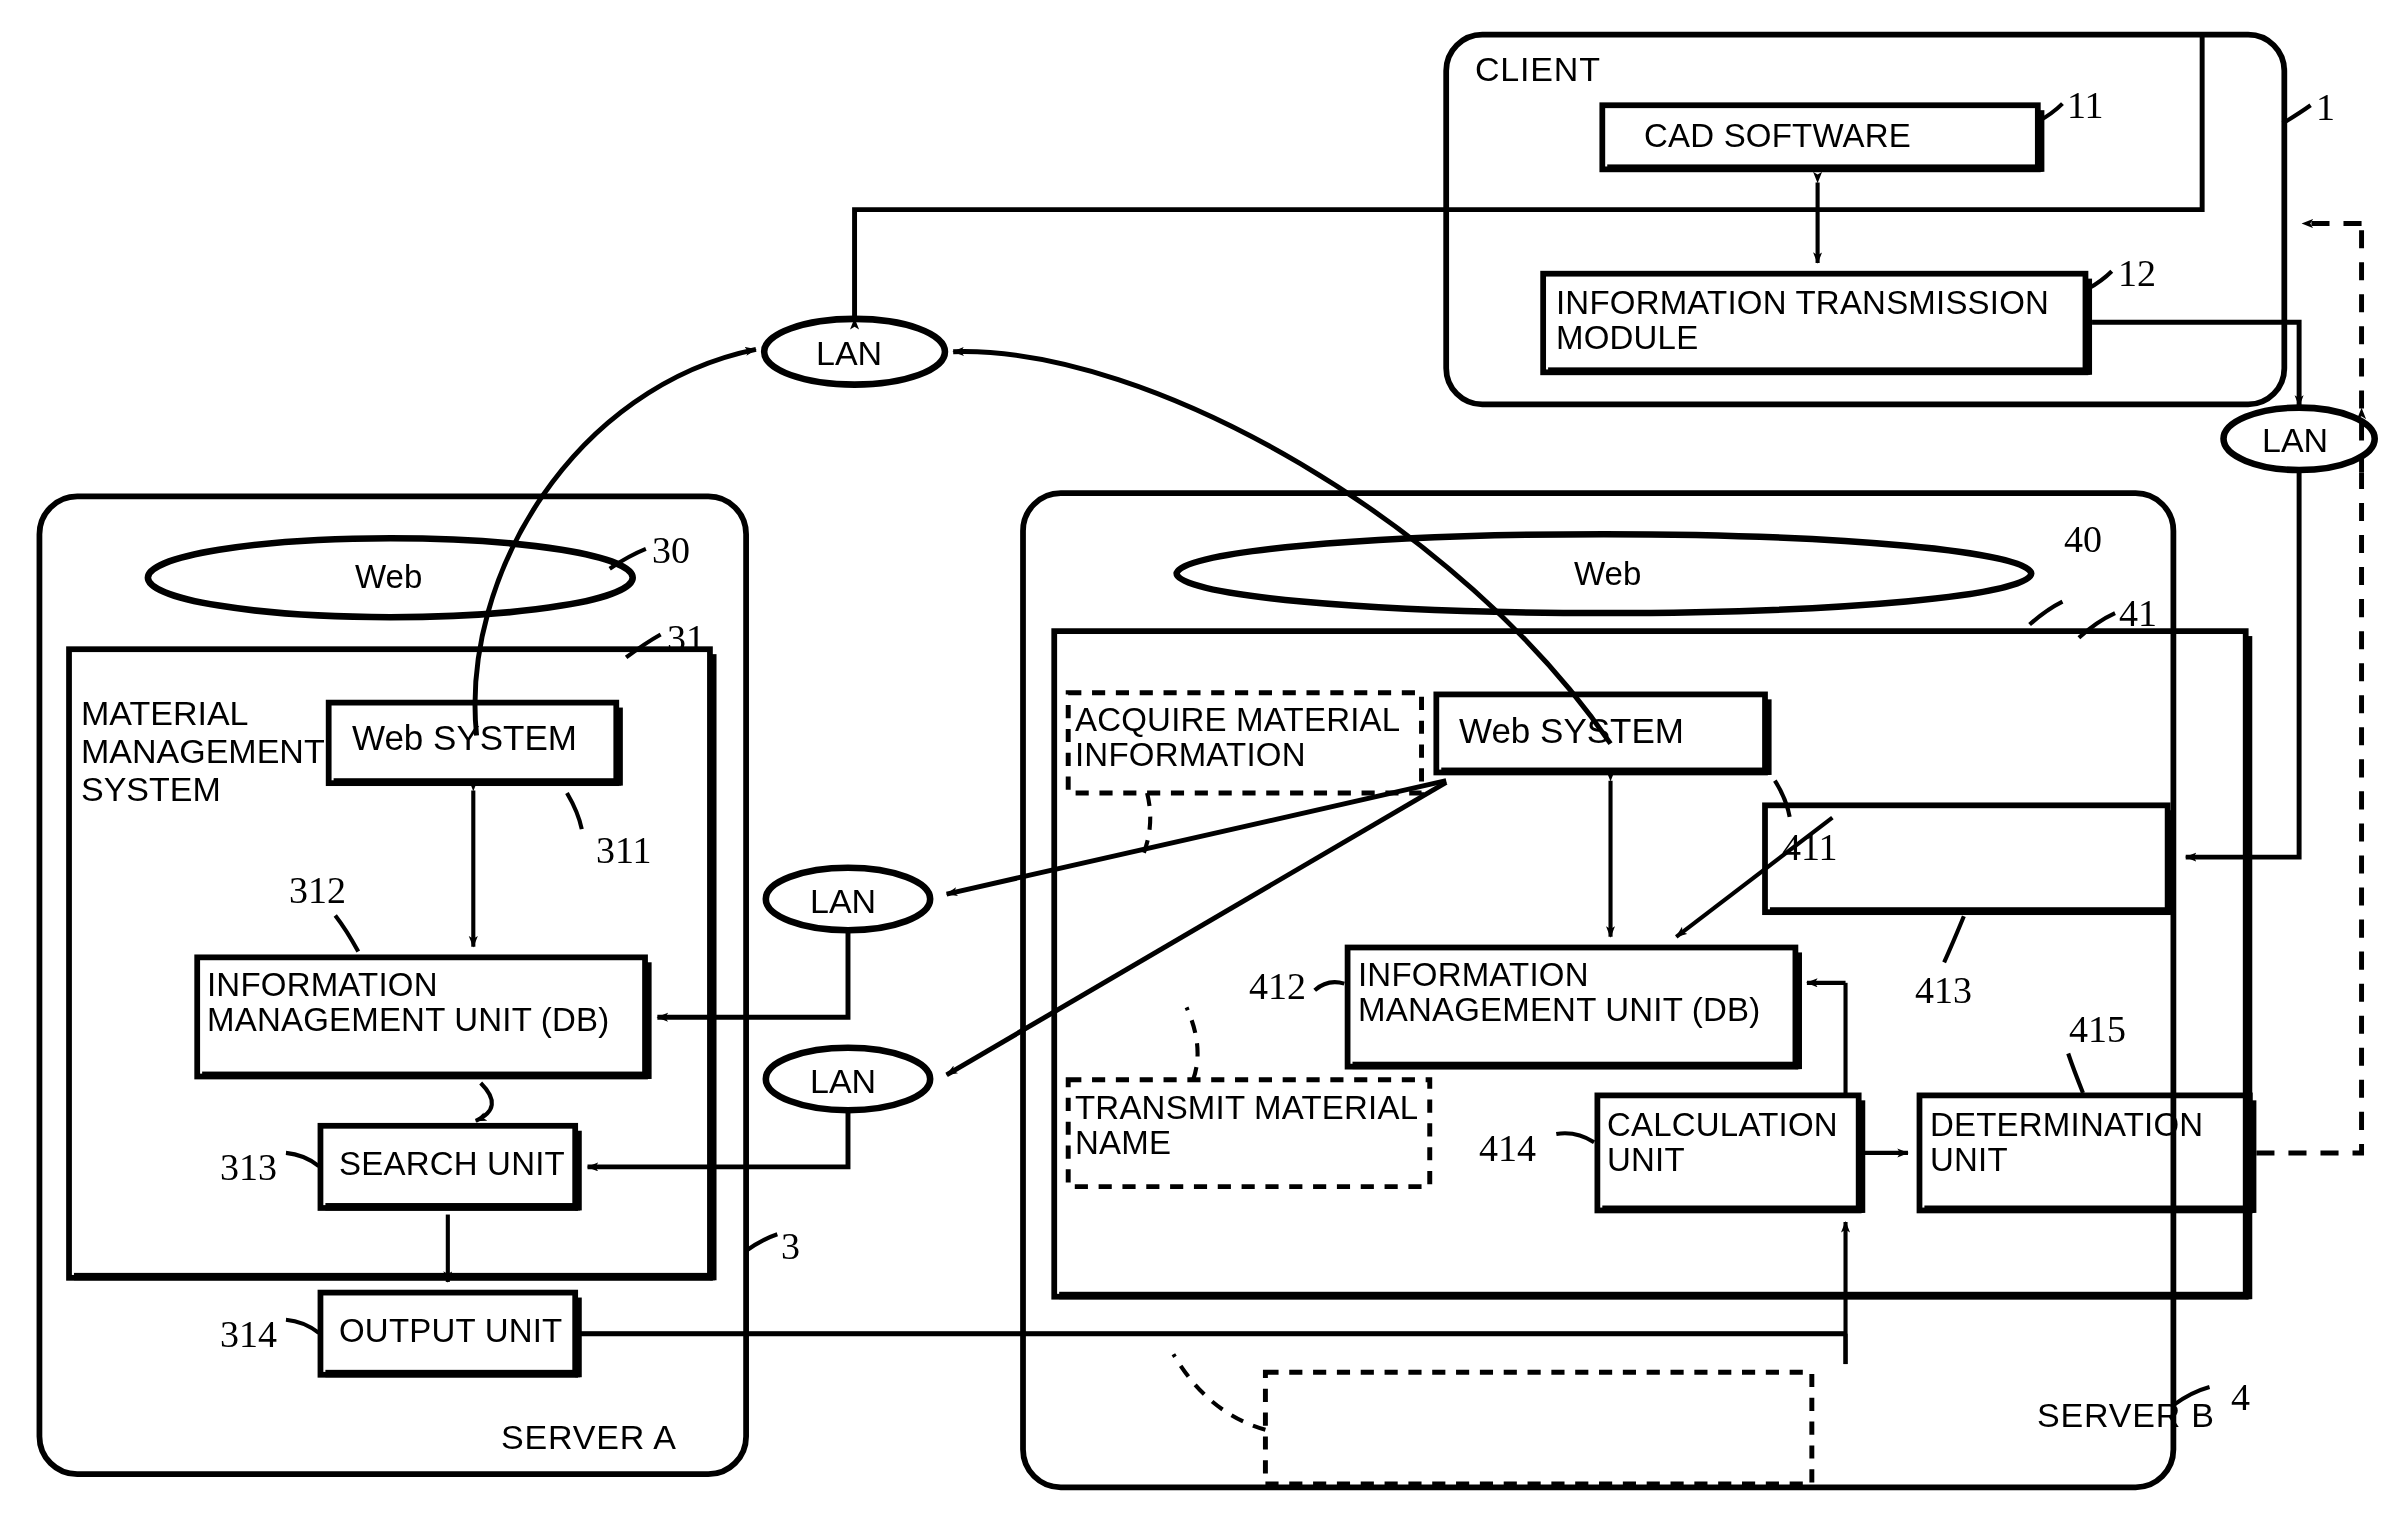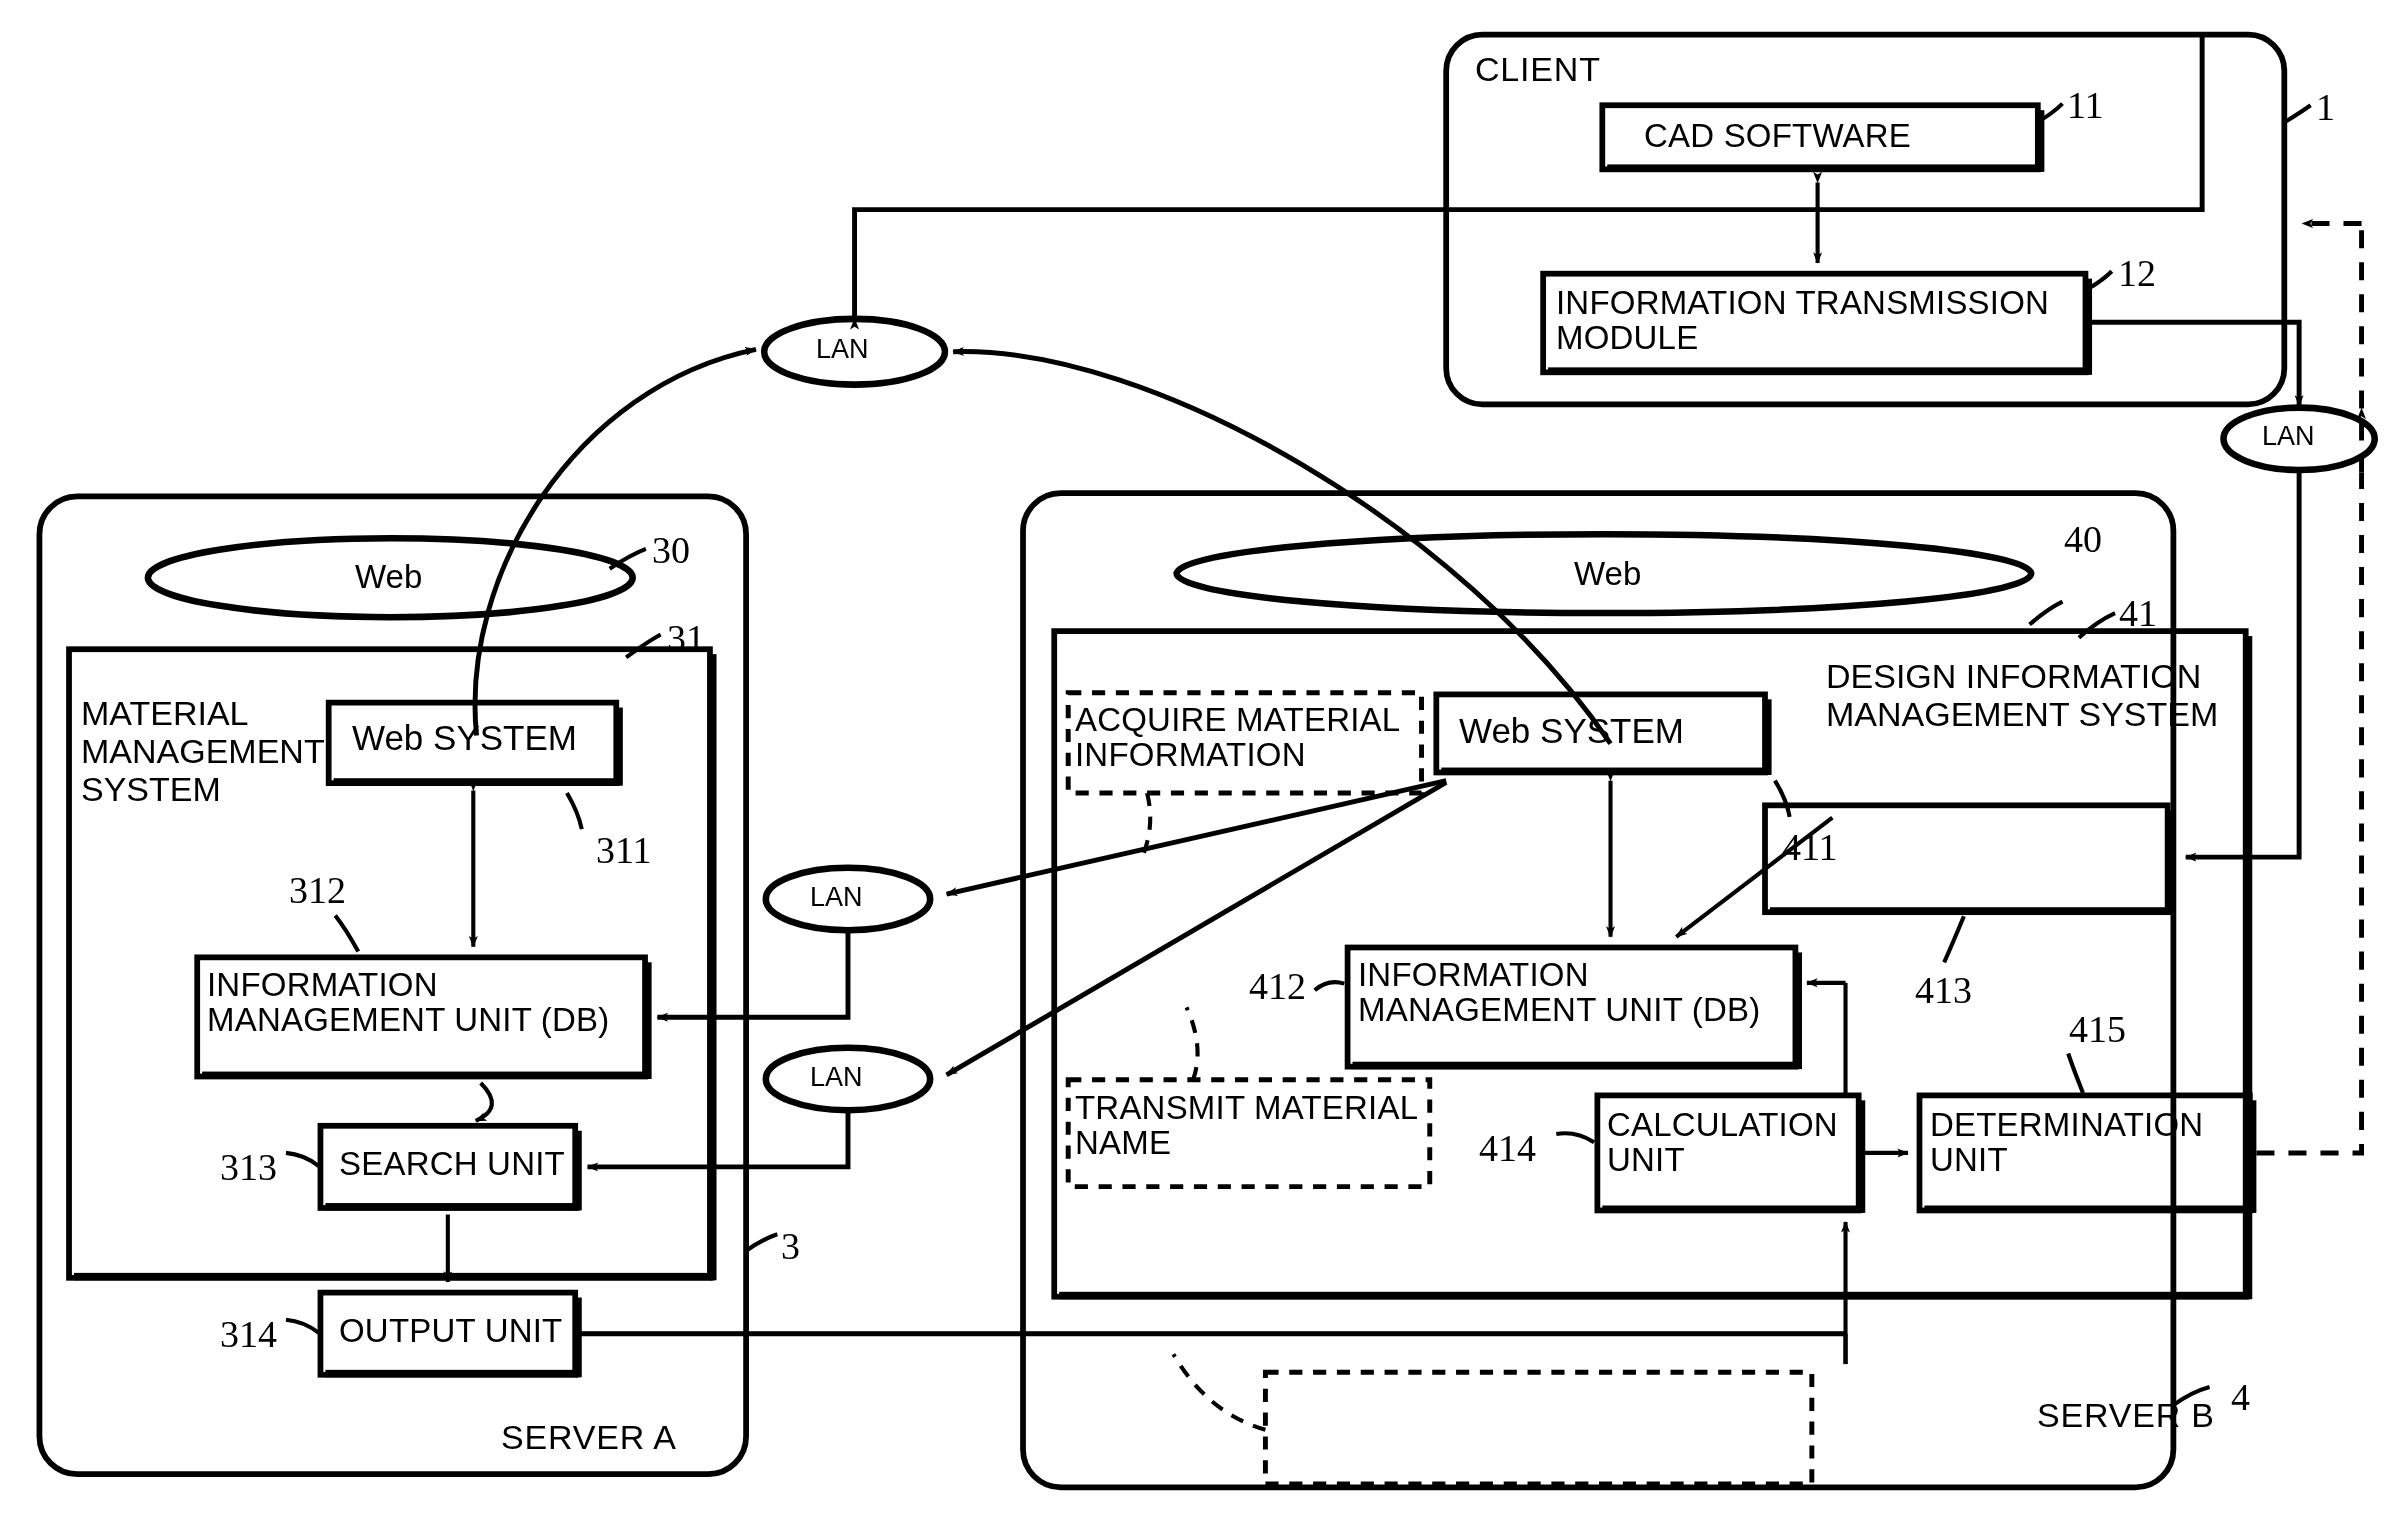--- a/index.html
+++ b/index.html
@@ -7,21 +7,21 @@
     font-family:"Liberation Sans", sans-serif;
     width:2401px;height:1517px;position:relative;overflow:hidden;
   }
   #stage{position:absolute;left:0;top:0;width:2139px;height:1517px;}
   svg.layer{position:absolute;left:0;top:0;width:2401px;height:1517px;}
   .lbl{position:absolute;color:#000;white-space:pre;line-height:1.06;}
   .boxlabel{font-size:33px;letter-spacing:0.2px;}
   .boxlabel-lc{font-size:35px;}
   .reftext{font-size:38px;font-family:"Liberation Serif", serif;}
   .sysname{font-size:34px;line-height:1.12;}
-  .lan{font-size:27px;}
+  .lan{font-size:34px;}
   .web{font-size:33px;}
   .cornerlabel{font-size:34px;letter-spacing:0.8px;}
 </style>
 </head>
 <body>
 
 <div id="stage">
 
   <svg class="layer" viewBox="0 0 2922 1846">
     <defs>
@@ -199,22 +199,20 @@
   <div class="lbl reftext" style="left:220px;top:1147px;">313</div>
   <div class="lbl boxlabel" style="left:339px;top:1147px;">SEARCH UNIT</div>
   <div class="lbl reftext" style="left:220px;top:1314px;">314</div>
   <div class="lbl boxlabel" style="left:339px;top:1314px;">OUTPUT UNIT</div>
   <div class="lbl reftext" style="left:781px;top:1226px;">3</div>
   <div class="lbl cornerlabel" style="left:501px;top:1419px;text-align:right;">SERVER A</div>
 
   <div class="lbl web" style="left:1574px;top:557px;">Web</div>
   <div class="lbl reftext" style="left:2064px;top:519px;">40</div>
   <div class="lbl reftext" style="left:2119px;top:593px;">41</div>
-  <div class="lbl sysname" style="left:1826px;top:657px;">DESIGN INFORMATION
-MANAGEMENT SYSTEM</div>
 
   <div class="lbl boxlabel" style="left:1075px;top:703px;">ACQUIRE MATERIAL
 INFORMATION</div>
   <div class="lbl boxlabel-lc" style="left:1459px;top:712px;">Web SYSTEM</div>
   <div class="lbl reftext" style="left:1782px;top:827px;">411</div>
 
   <div class="lbl reftext" style="left:1915px;top:970px;">413</div>
 
   <div class="lbl reftext" style="left:1249px;top:966px;">412</div>
   <div class="lbl boxlabel" style="left:1358px;top:958px;">INFORMATION

